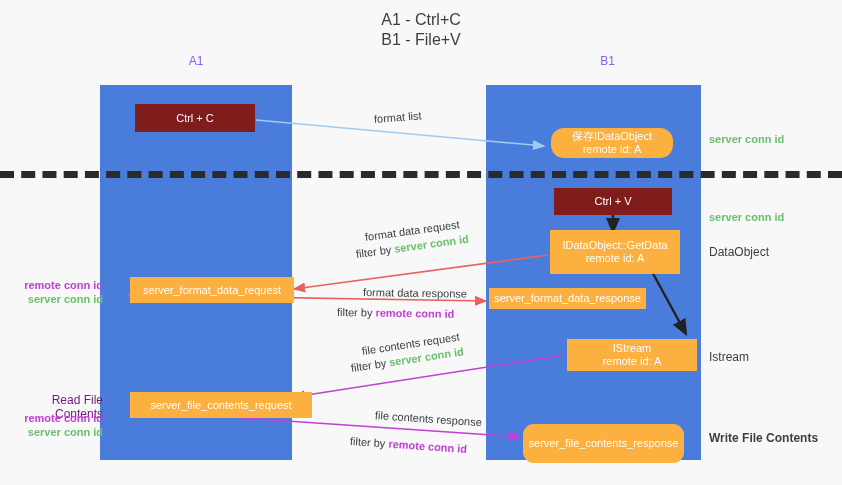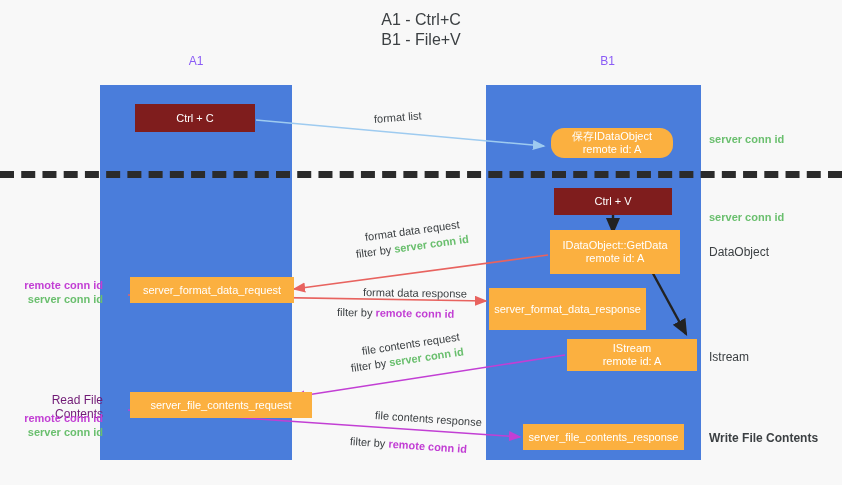--- a/index.html
+++ b/index.html
@@ -35,23 +35,23 @@
   .box.green{background:#7f1d1d;}
   .box.orange{background:#fbb councils;}
   .box.orange{background:#fbb040;}
 
   #box-ctrlc{left:135px;top:104px;width:120px;height:28px;}
   #box-idata{left:551px;top:128px;width:122px;height:30px;border-radius:13px;}
   #box-ctrlv{left:554px;top:188px;width:118px;height:27px;align-items:center;}
   #box-getdata{left:550px;top:230px;width:130px;height:44px;}
   #box-istream{left:567px;top:339px;width:130px;height:32px;}
   #box-fmt-req{left:130px;top:277px;width:164px;height:26px;}
-  #box-fmt-resp{left:489px;top:288px;width:157px;height:42px;}
+  #box-fmt-resp{left:489px;top:288px;width:157px;height:21px;}
   #box-file-req{left:130px;top:392px;width:182px;height:26px;}
-  #box-file-resp{left:523px;top:424px;width:161px;height:26px;}
+  #box-file-resp{left:523px;top:424px;width:161px;height:39px;border-radius:11px;}
 
   .side-label{
     position:absolute;font-size:11px;line-height:14px;
   }
   .green-txt{color:#6abf6e;font-weight:bold;}
   .purple-txt{color:#c23fd4;font-weight:bold;}
   .plain-txt{color:#3c4043;}
 
   #lbl-server-1{left:709px;top:132px;}
   #lbl-server-2{left:709px;top:210px;}

